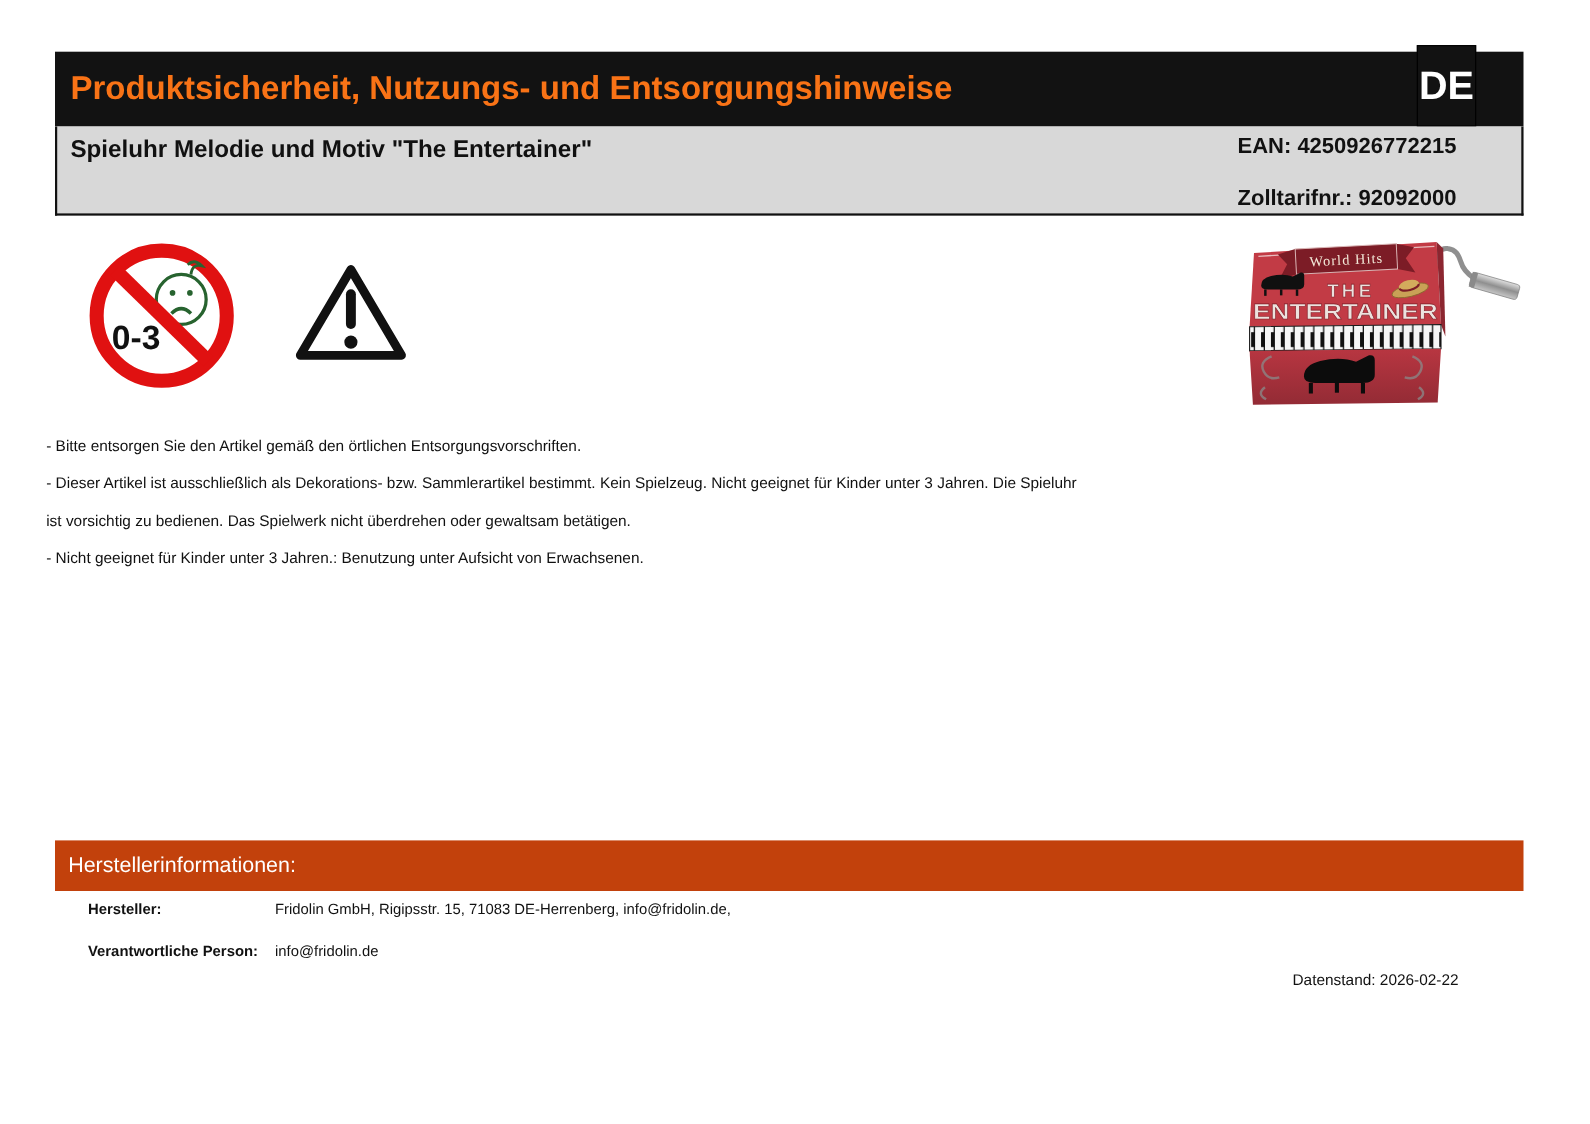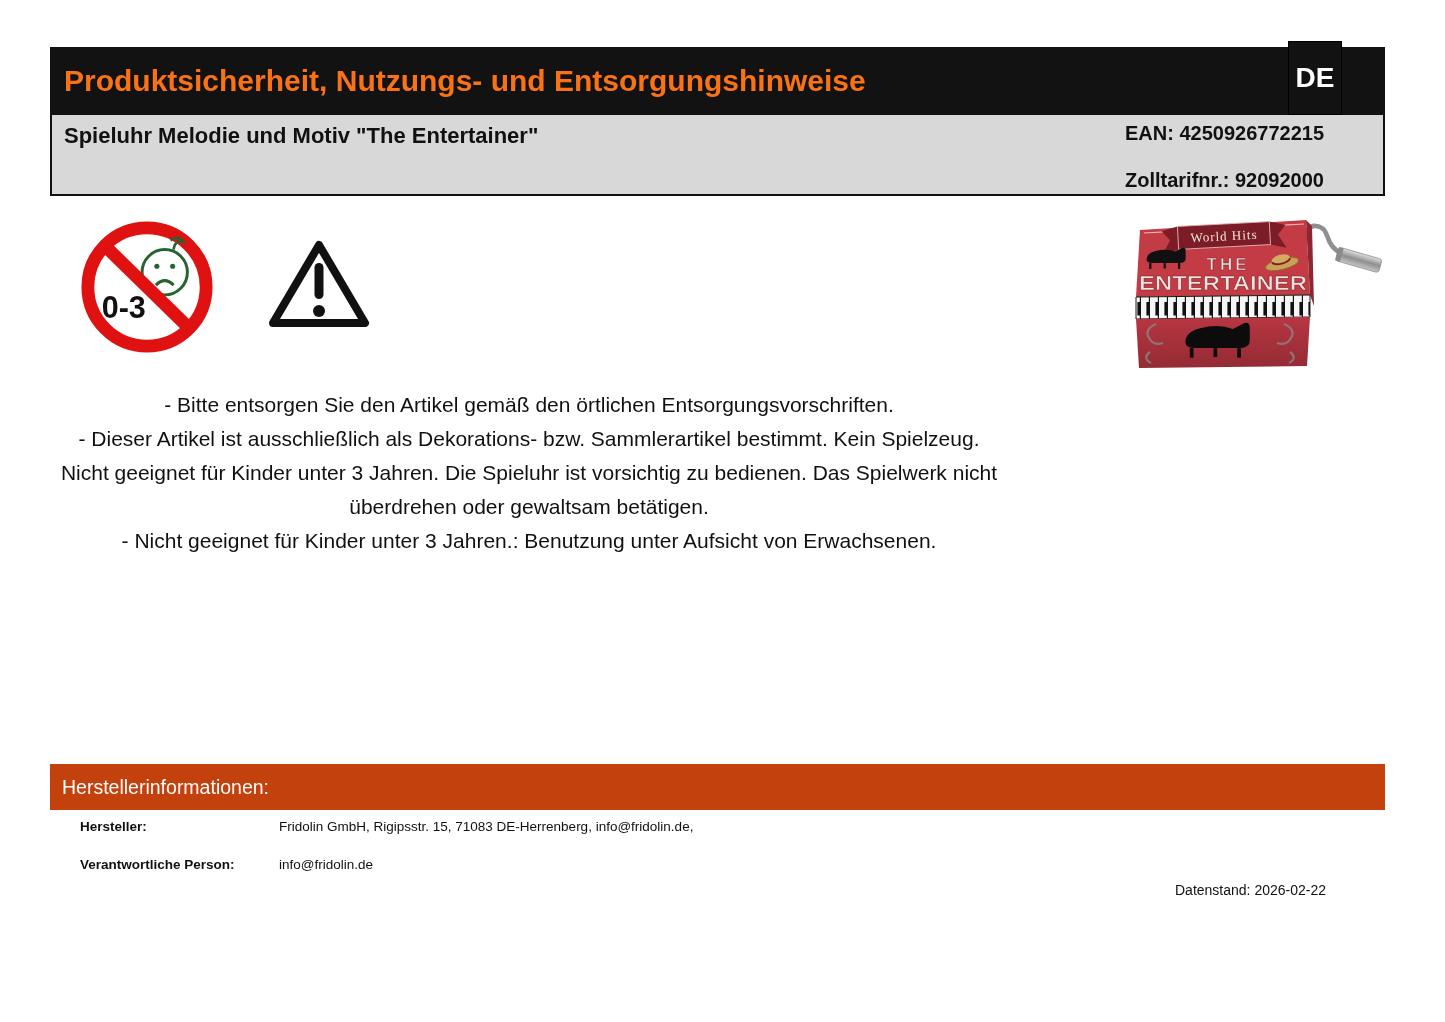--- a/index.html
+++ b/index.html
@@ -6,40 +6,40 @@
   .page{
     position:relative;width:1445px;height:1022px;background:#ffffff;overflow:hidden;
     font-family:"Liberation Sans","DejaVu Sans",sans-serif;color:#111;
   }
   
   .titlebar{position:absolute;left:50px;top:47px;width:1335px;height:68px;background:#121212;}
   .doc-title{position:absolute;left:14px;top:0;height:68px;line-height:68px;
     font-size:30px;font-weight:bold;color:#f97316;white-space:nowrap;}
   .de-box{position:absolute;left:1238px;top:-6px;width:54px;height:74px;background:#121212;
     border:1px solid #000;box-sizing:border-box;display:flex;align-items:center;justify-content:center;
-    font-size:28px;font-weight:bold;color:#ffffff;text-align:center;}
+    font-size:36px;font-weight:bold;color:#ffffff;text-align:center;}
   
   .subheader{position:absolute;left:50px;top:115px;width:1335px;height:81px;background:#d8d8d8;
     border-left:2px solid #111;border-right:2px solid #111;border-bottom:2px solid #111;box-sizing:border-box;}
   .product-name{position:absolute;left:12px;top:8px;font-size:22px;font-weight:bold;white-space:nowrap;}
   .ean-line{position:absolute;left:1073px;top:7px;font-size:20px;font-weight:bold;white-space:nowrap;}
   .tariff-line{position:absolute;left:1073px;top:54px;font-size:20px;font-weight:bold;white-space:nowrap;}
   
   .icon-age{position:absolute;left:78px;top:218px;}
   .icon-tri{position:absolute;left:266px;top:236px;}
   .product-photo{position:absolute;left:1132px;top:206px;}
   
-  .notes{position:absolute;left:59px;top:388px;width:940px;font-size:21px;line-height:34px;text-align:center;}
+  .notes{position:absolute;left:42px;top:388px;width:940px;font-size:14px;line-height:34px;}
   .notes div{margin:0;}
   
   .mfr-bar{position:absolute;left:50px;top:764px;width:1335px;height:46px;background:#c2410c;}
   .mfr-bar span{position:absolute;left:12px;top:0;height:46px;line-height:46px;
     font-size:19.5px;color:#ffffff;font-weight:normal;white-space:nowrap;}
   .mfr-rows{position:absolute;left:80px;top:819px;font-size:13.5px;}
-  .mfr-row{display:flex;margin-bottom:23px;gap:29px;}
+  .mfr-row{display:flex;margin-bottom:23px;}
   .mfr-label{width:170px;font-weight:bold;flex:0 0 auto;white-space:nowrap;}
   .mfr-value{white-space:nowrap;}
   .datenstand{position:absolute;left:1175px;top:882px;font-size:14px;white-space:nowrap;}
 </style>
 </head>
 <body>
 
 <div class="page">
 
   <div class="titlebar">

